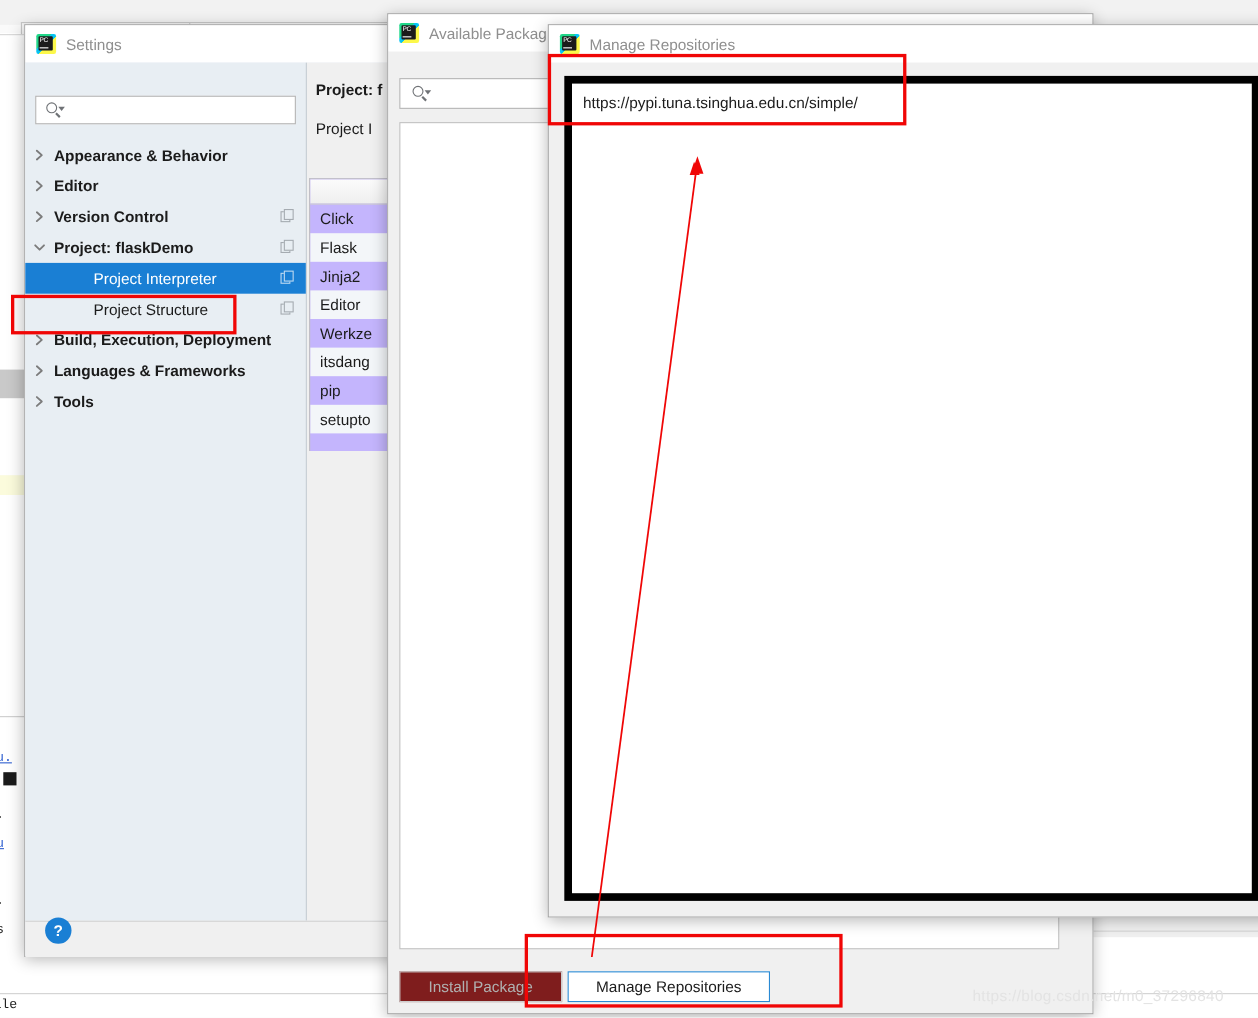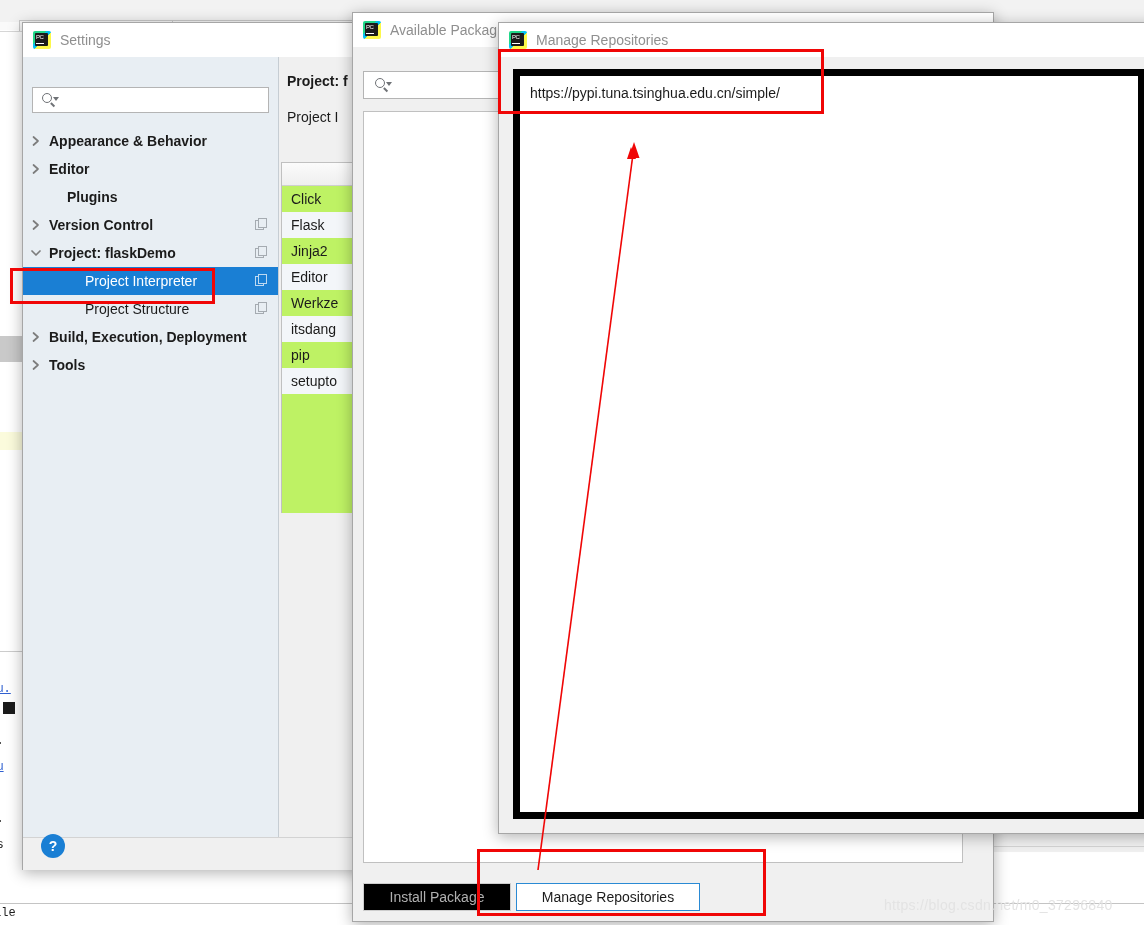--- a/index.html
+++ b/index.html
@@ -93,22 +93,22 @@
                  border:1.3px solid #9aa0a6; box-sizing:border-box; background:#e8eef3;}
   .tree-row.selected .copy-ic .b1 { border-color:#d9e9f7;}
   .tree-row.selected .copy-ic .b2 { border-color:#d9e9f7; background:#1a7fd4;}
 
   .settings-right { position:absolute; left:256px; top:0; width:100px; height:780px;
                     background:#f0f0f0; }
   .sr-title { position:absolute; left:8px; top:16px; font-size:14px; font-weight:bold;
               color:#1b1b1b; white-space:nowrap; }
   .sr-sub { position:absolute; left:8px; top:52px; font-size:14px; color:#1b1b1b;
             white-space:nowrap;text-align:center; }
-  .pkg-table { position:absolute; left:2px; top:105px; width:98px; height:351px;
-               background:#bef264; border:1px solid #c0c0c0; border-bottom:none;
+  .pkg-table { position:absolute; left:2px; top:105px; width:98px; height:248px;
+               background:#c4b5fd; border:1px solid #c0c0c0; border-bottom:none;
                box-sizing:border-box; overflow:hidden; }
   .pkg-head { height:22px; background:linear-gradient(#fbfbfb,#efefef);
               border-bottom:1px solid #cfcfcf; }
   .pkg-row { height:26px; display:flex; align-items:center; padding-left:9px;
              font-size:14px; color:#1b1b1b; white-space:nowrap; }
   .pkg-row.alt { background:#f3f6f9; }
 
   .settings-footer { position:absolute; left:0; top:780px; width:356px; height:32px;
                      background:#f0f0f0; border-top:1px solid #d3d3d3; }
   .help-btn { position:absolute; left:18px; top:-4px; width:24px; height:24px;
@@ -119,21 +119,21 @@
   #available-dialog { left:352px; top:12px; width:640px; height:908px; }
   #avail-body { position:absolute; left:0; top:34px; width:640px; height:874px;
                 background:#f0f0f0; }
   .avail-search { position:absolute; left:10px; top:24px; width:600px; height:28px;
                   background:#ffffff; border:1px solid #b4b4b4; box-sizing:border-box; }
   .avail-list { position:absolute; left:10px; top:64px; width:600px; height:752px;
                 background:#ffffff; border:1px solid #c0c0c0; box-sizing:border-box; }
   .avail-btnbar { position:absolute; left:0; top:826px; width:640px; height:48px; }
   .btn { position:absolute; height:28px; box-sizing:border-box; font-size:14px;
          display:flex; align-items:center; justify-content:center; }
-  .btn.disabled { background:#000000; border:1px solid #cdcdcd; color:#b0b0b0; }
+  .btn.disabled { background:#7f1d1d; border:1px solid #cdcdcd; color:#b0b0b0; }
   .btn.focused  { background:#ffffff; border:1px solid #2a8ad4;
                   box-shadow: inset 0 0 0 1px #ffffff; color:#1b1b1b; }
 
   
   .options-strip { position:absolute; left:820px; top:826px; width:324px; height:26px;
                    background:#f0f0f0; }
   .opt-box1 { position:absolute; left:0; top:2px; width:22px; height:20px;
               background:#ffffff; border:1px solid #c4c4c4; box-sizing:border-box; }
   .opt-grip { position:absolute; left:28px; top:1px; width:8px; height:22px; }
   .opt-grip i { position:absolute; left:2px; width:2px; height:2px; background:#9b9b9b; }
@@ -248,24 +248,20 @@
             </div>
             <div class="tree-row bold">
               <span class="arrow" style="margin-left: 0px;">
                 <svg width="10" height="12" viewBox="0 0 10 12">
                   <path d="M2.5 2 L7 6 L2.5 10" fill="none" stroke="#7c7c7c" stroke-width="1.7" stroke-linecap="round" stroke-linejoin="round"></path>
                 </svg>
               </span>
               <span class="lbl">Editor</span>
             </div>
             <div class="tree-row bold">
-              <span class="arrow" style="margin-left: 18px;"></span>
-              <span class="lbl">Plugins</span>
-            </div>
-            <div class="tree-row bold">
               <span class="arrow" style="margin-left: 0px;">
                 <svg width="10" height="12" viewBox="0 0 10 12">
                   <path d="M2.5 2 L7 6 L2.5 10" fill="none" stroke="#7c7c7c" stroke-width="1.7" stroke-linecap="round" stroke-linejoin="round"></path>
                 </svg>
               </span>
               <span class="lbl">Version Control</span>
               <span class="copy-ic">
                 <span class="b1"></span>
                 <span class="b2"></span>
               </span>
@@ -298,20 +294,28 @@
                 <span class="b2"></span>
               </span>
             </div>
             <div class="tree-row bold">
               <span class="arrow" style="margin-left: 0px;">
                 <svg width="10" height="12" viewBox="0 0 10 12">
                   <path d="M2.5 2 L7 6 L2.5 10" fill="none" stroke="#7c7c7c" stroke-width="1.7" stroke-linecap="round" stroke-linejoin="round"></path>
                 </svg>
               </span>
               <span class="lbl">Build, Execution, Deployment</span>
+            </div>
+            <div class="tree-row bold">
+              <span class="arrow" style="margin-left: 0px;">
+                <svg width="10" height="12" viewBox="0 0 10 12">
+                  <path d="M2.5 2 L7 6 L2.5 10" fill="none" stroke="#7c7c7c" stroke-width="1.7" stroke-linecap="round" stroke-linejoin="round"></path>
+                </svg>
+              </span>
+              <span class="lbl">Languages &amp; Frameworks</span>
             </div>
             <div class="tree-row bold">
               <span class="arrow" style="margin-left: 0px;">
                 <svg width="10" height="12" viewBox="0 0 10 12">
                   <path d="M2.5 2 L7 6 L2.5 10" fill="none" stroke="#7c7c7c" stroke-width="1.7" stroke-linecap="round" stroke-linejoin="round"></path>
                 </svg>
               </span>
               <span class="lbl">Tools</span>
             </div>
           </div>

